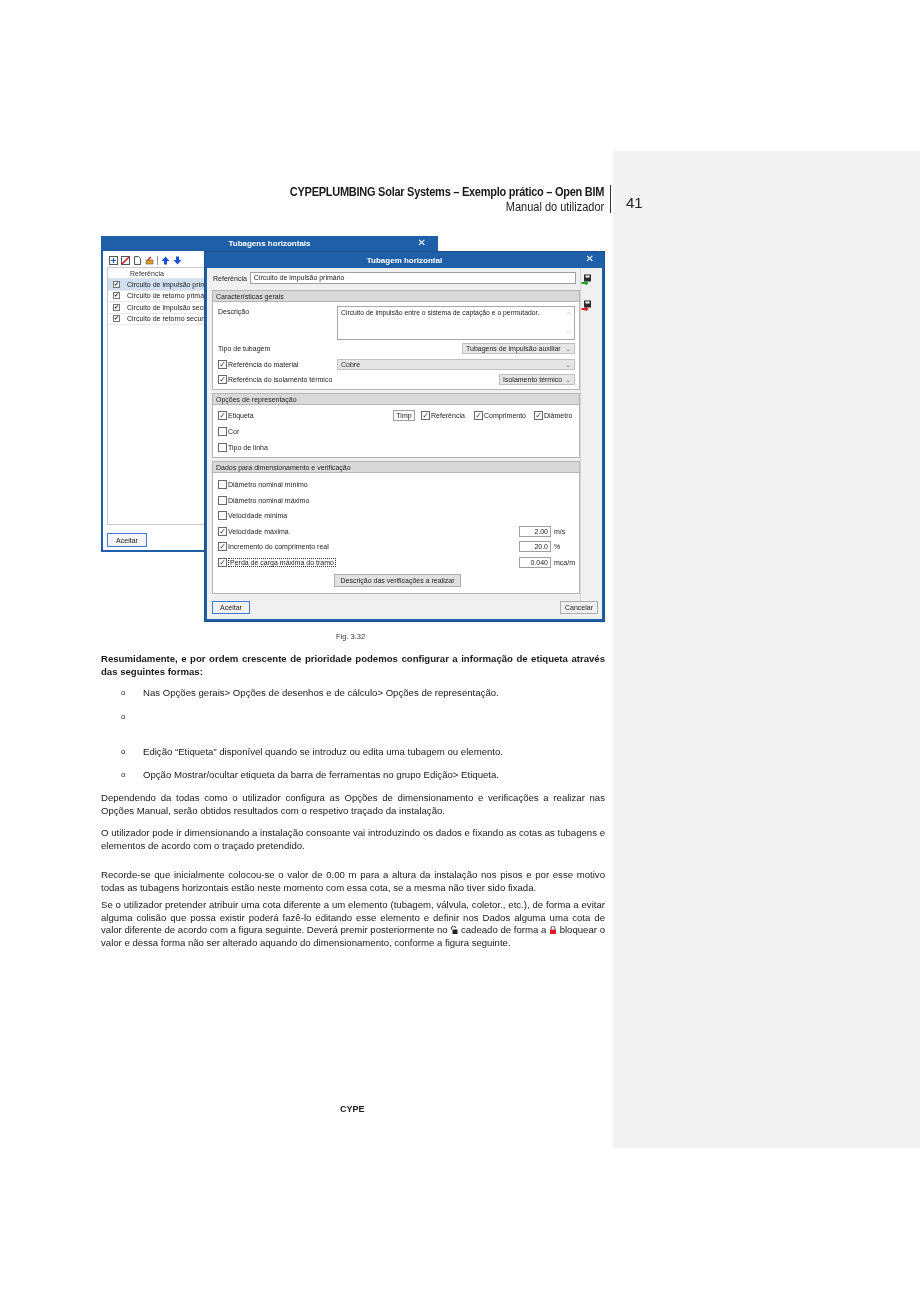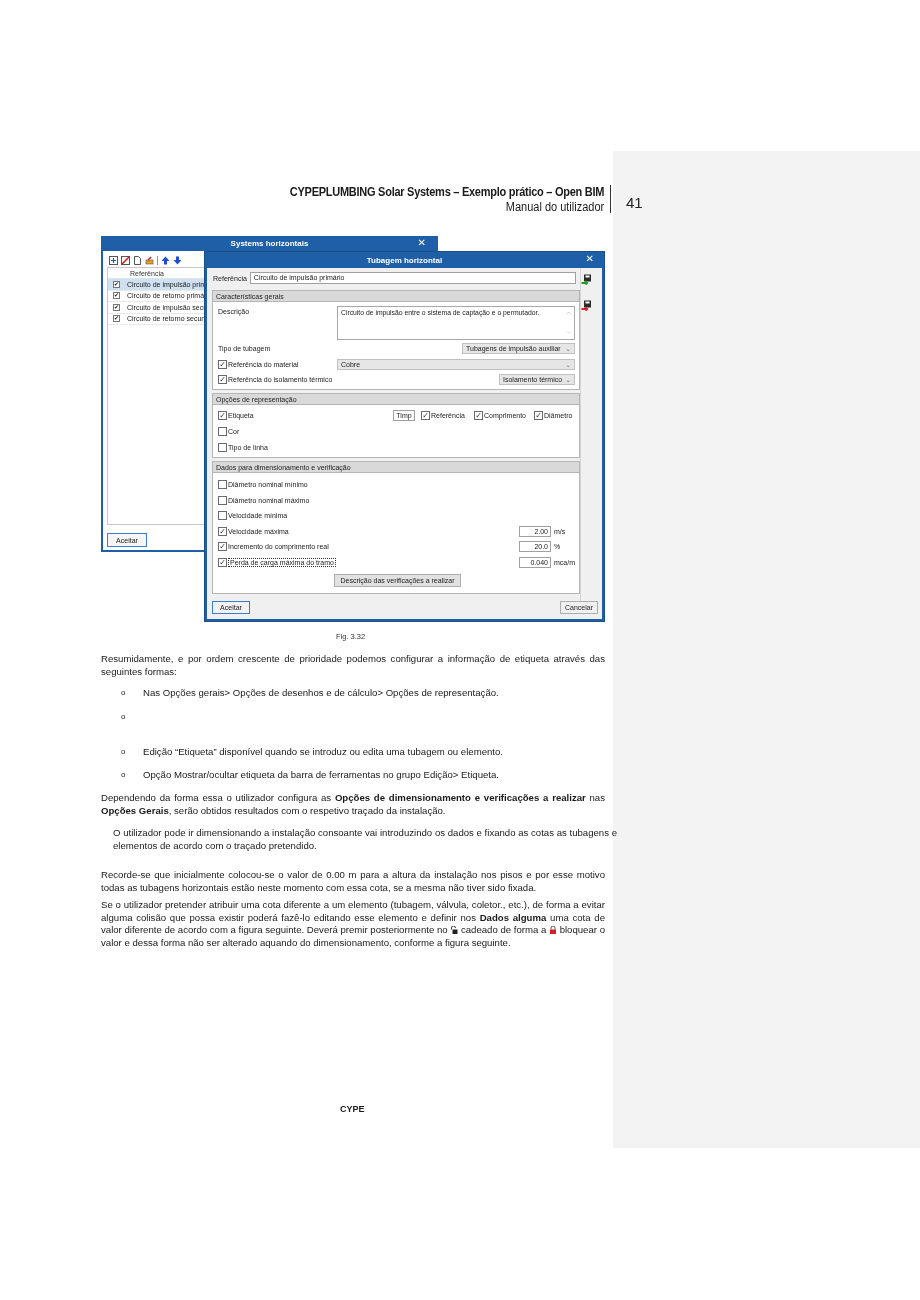--- a/index.html
+++ b/index.html
@@ -47,41 +47,41 @@
   .textarea { position: absolute; border: 1px solid #a8a8a8; background: #fff; font-size: 6.8px; padding: 2px 3px; color: #222; }
   .textarea .sb { position: absolute; right: 2px; font-size: 6px; color: #aaa; }
   .num-input { position: absolute; height: 11px; border: 1px solid #a0a0a0; background: #fff; font-size: 7px; line-height: 9px; text-align: right; padding-right: 2px; color: #222; }
   .unit { position: absolute; font-size: 7px; color: #222; }
   .btn { position: absolute; height: 13px; border: 1px solid #adadad; background: #e1e1e1; font-size: 7px; display: flex; align-items: center; justify-content: center; color: #222; }
   .btn.primary { border-color: #3a7bd5; background: #f2f2f2; }
 
   
   .caption { position: absolute; left: 336px; top: 632px; font-size: 7.5px; color: #333; }
   .para { position: absolute; left: 101px; width: 504px; font-size: 9.6px; line-height: 12.6px; text-align: justify; color: #1a1a1a; }
-  .para b { font-weight: bold; }
+  .para b { font-weight: normal; }
   .bullet { position: absolute; left: 121px; width: 484px; font-size: 9.6px; line-height: 12.6px; text-align: justify; padding-left: 22px; color: #1a1a1a; }
   .bullet .mk { position: absolute; left: 0; top: 0; font-size: 8px; }
   .inline-icon { display: inline-block; width: 8px; height: 8px; vertical-align: -1px; }
   .footer { position: absolute; left: 340px; top: 1104px; font-size: 9px; font-weight: bold; color: #1a1a1a; }
 </style>
 </head>
 <body>
 
 <div class="margin-panel"></div>
 
 <div class="header">
   <div class="title">CYPEPLUMBING Solar Systems – Exemplo prático – Open BIM</div>
   <div class="subtitle">Manual do utilizador</div>
 </div>
 <div class="header-rule"></div>
 <div class="page-number">41</div>
 
 <div class="win-back">
   <div class="titlebar">
-    <span>Systems horizontais</span>
+    <span>Tubagens horizontais</span>
     <span class="close">✕</span>
   </div>
   <div class="toolbar">
     <svg class="tb-icon" viewBox="0 0 9 9">
         <rect x="0.5" y="0.5" width="8" height="8" fill="#fff" stroke="#555"></rect>
         <path d="M4.5 2v5M2 4.5h5" stroke="#1f5fa8" stroke-width="1.2"></path>
       </svg>
     <svg class="tb-icon" viewBox="0 0 9 9">
         <rect x="0.5" y="0.5" width="8" height="8" fill="#fff" stroke="#555"></rect>
         <path d="M1 8L8 1" stroke="#d02020" stroke-width="1.6"></path>
@@ -241,42 +241,42 @@
     <span class="unit" style="left:341px;top:97px;">mca/m</span>
     <div class="btn" style="left:121px;top:112px;width:127px;">Descrição das verificações a realizar</div>
   </div>
 
   <div class="btn primary" style="left:5px;top:349px;width:38px;">Aceitar</div>
   <div class="btn" style="left:353px;top:349px;width:38px;background:#f0f0f0;">Cancelar</div>
 </div>
 
 <div class="caption">Fig. 3.32</div>
 
-<div class="para" style="top:653px;">Resumidamente, e por ordem crescente de prioridade podemos configurar a informação de etiqueta através das seguintes formas:</div>
+<div class="para" style="top:653px;font-weight:bold;">Resumidamente, e por ordem crescente de prioridade podemos configurar a informação de etiqueta através das seguintes formas:</div>
 
 <div class="bullet" style="top:687px;">
   <span class="mk">o</span>
   <span>Nas Opções gerais&gt; Opções de desenhos e de cálculo&gt; Opções de representação.</span>
 </div>
 <div class="bullet" style="top:711px;">
   <span class="mk">o</span>
 </div>
 <div class="bullet" style="top:746px;">
   <span class="mk">o</span>
   <span>Edição “Etiqueta” disponível quando se introduz ou edita uma tubagem ou elemento.</span>
 </div>
 <div class="bullet" style="top:769px;">
   <span class="mk">o</span>
   <span>Opção Mostrar/ocultar etiqueta da barra de ferramentas no grupo Edição&gt; Etiqueta.</span>
 </div>
 
 <div class="para" style="top:792px;">
-  <span>Dependendo da forma essa o utilizador configura as </span><b>Opções de dimensionamento e verificações a realizar</b><span> nas </span><b>Opções Gerais</b><span>, serão obtidos resultados com o respetivo traçado da instalação.</span>
-</div>
-<div class="para" style="top:827px;margin-left:12px;">O utilizador pode ir dimensionando a instalação consoante vai introduzindo os dados e fixando as cotas as tubagens e elementos de acordo com o traçado pretendido.</div>
+  <span>Dependendo da todas como o utilizador configura as </span><b>Opções de dimensionamento e verificações a realizar</b><span> nas </span><b>Opções Manual</b><span>, serão obtidos resultados com o respetivo traçado da instalação.</span>
+</div>
+<div class="para" style="top:827px;">O utilizador pode ir dimensionando a instalação consoante vai introduzindo os dados e fixando as cotas as tubagens e elementos de acordo com o traçado pretendido.</div>
 <div class="para" style="top:869px;">Recorde-se que inicialmente colocou-se o valor de 0.00 m para a altura da instalação nos pisos e por esse motivo todas as tubagens horizontais estão neste momento com essa cota, se a mesma não tiver sido fixada.</div>
 <div class="para" style="top:899px;">
   <span>Se o utilizador pretender atribuir uma cota diferente a um elemento (tubagem, válvula, coletor., etc.), de forma a evitar alguma colisão que possa existir poderá fazê-lo editando esse elemento e definir nos </span><b>Dados alguma</b><span> uma cota de valor diferente de acordo com a figura seguinte. Deverá premir posteriormente no </span><svg class="inline-icon" viewBox="0 0 8 8">
       <path d="M1.5 3.5V2a2 2 0 0 1 4 0" fill="none" stroke="#333" stroke-width="1"></path>
       <rect x="2.5" y="3.5" width="5" height="4.5" fill="#222"></rect>
     </svg><span> cadeado de forma a </span><svg class="inline-icon" viewBox="0 0 8 8">
       <path d="M2 3.5V2a2 2 0 0 1 4 0v1.5" fill="none" stroke="#555" stroke-width="1"></path>
       <rect x="1" y="3.5" width="6" height="4.5" fill="#d42020"></rect>
     </svg><span> bloquear o valor e dessa forma não ser alterado aquando do dimensionamento, conforme a figura seguinte.</span>
 </div>

